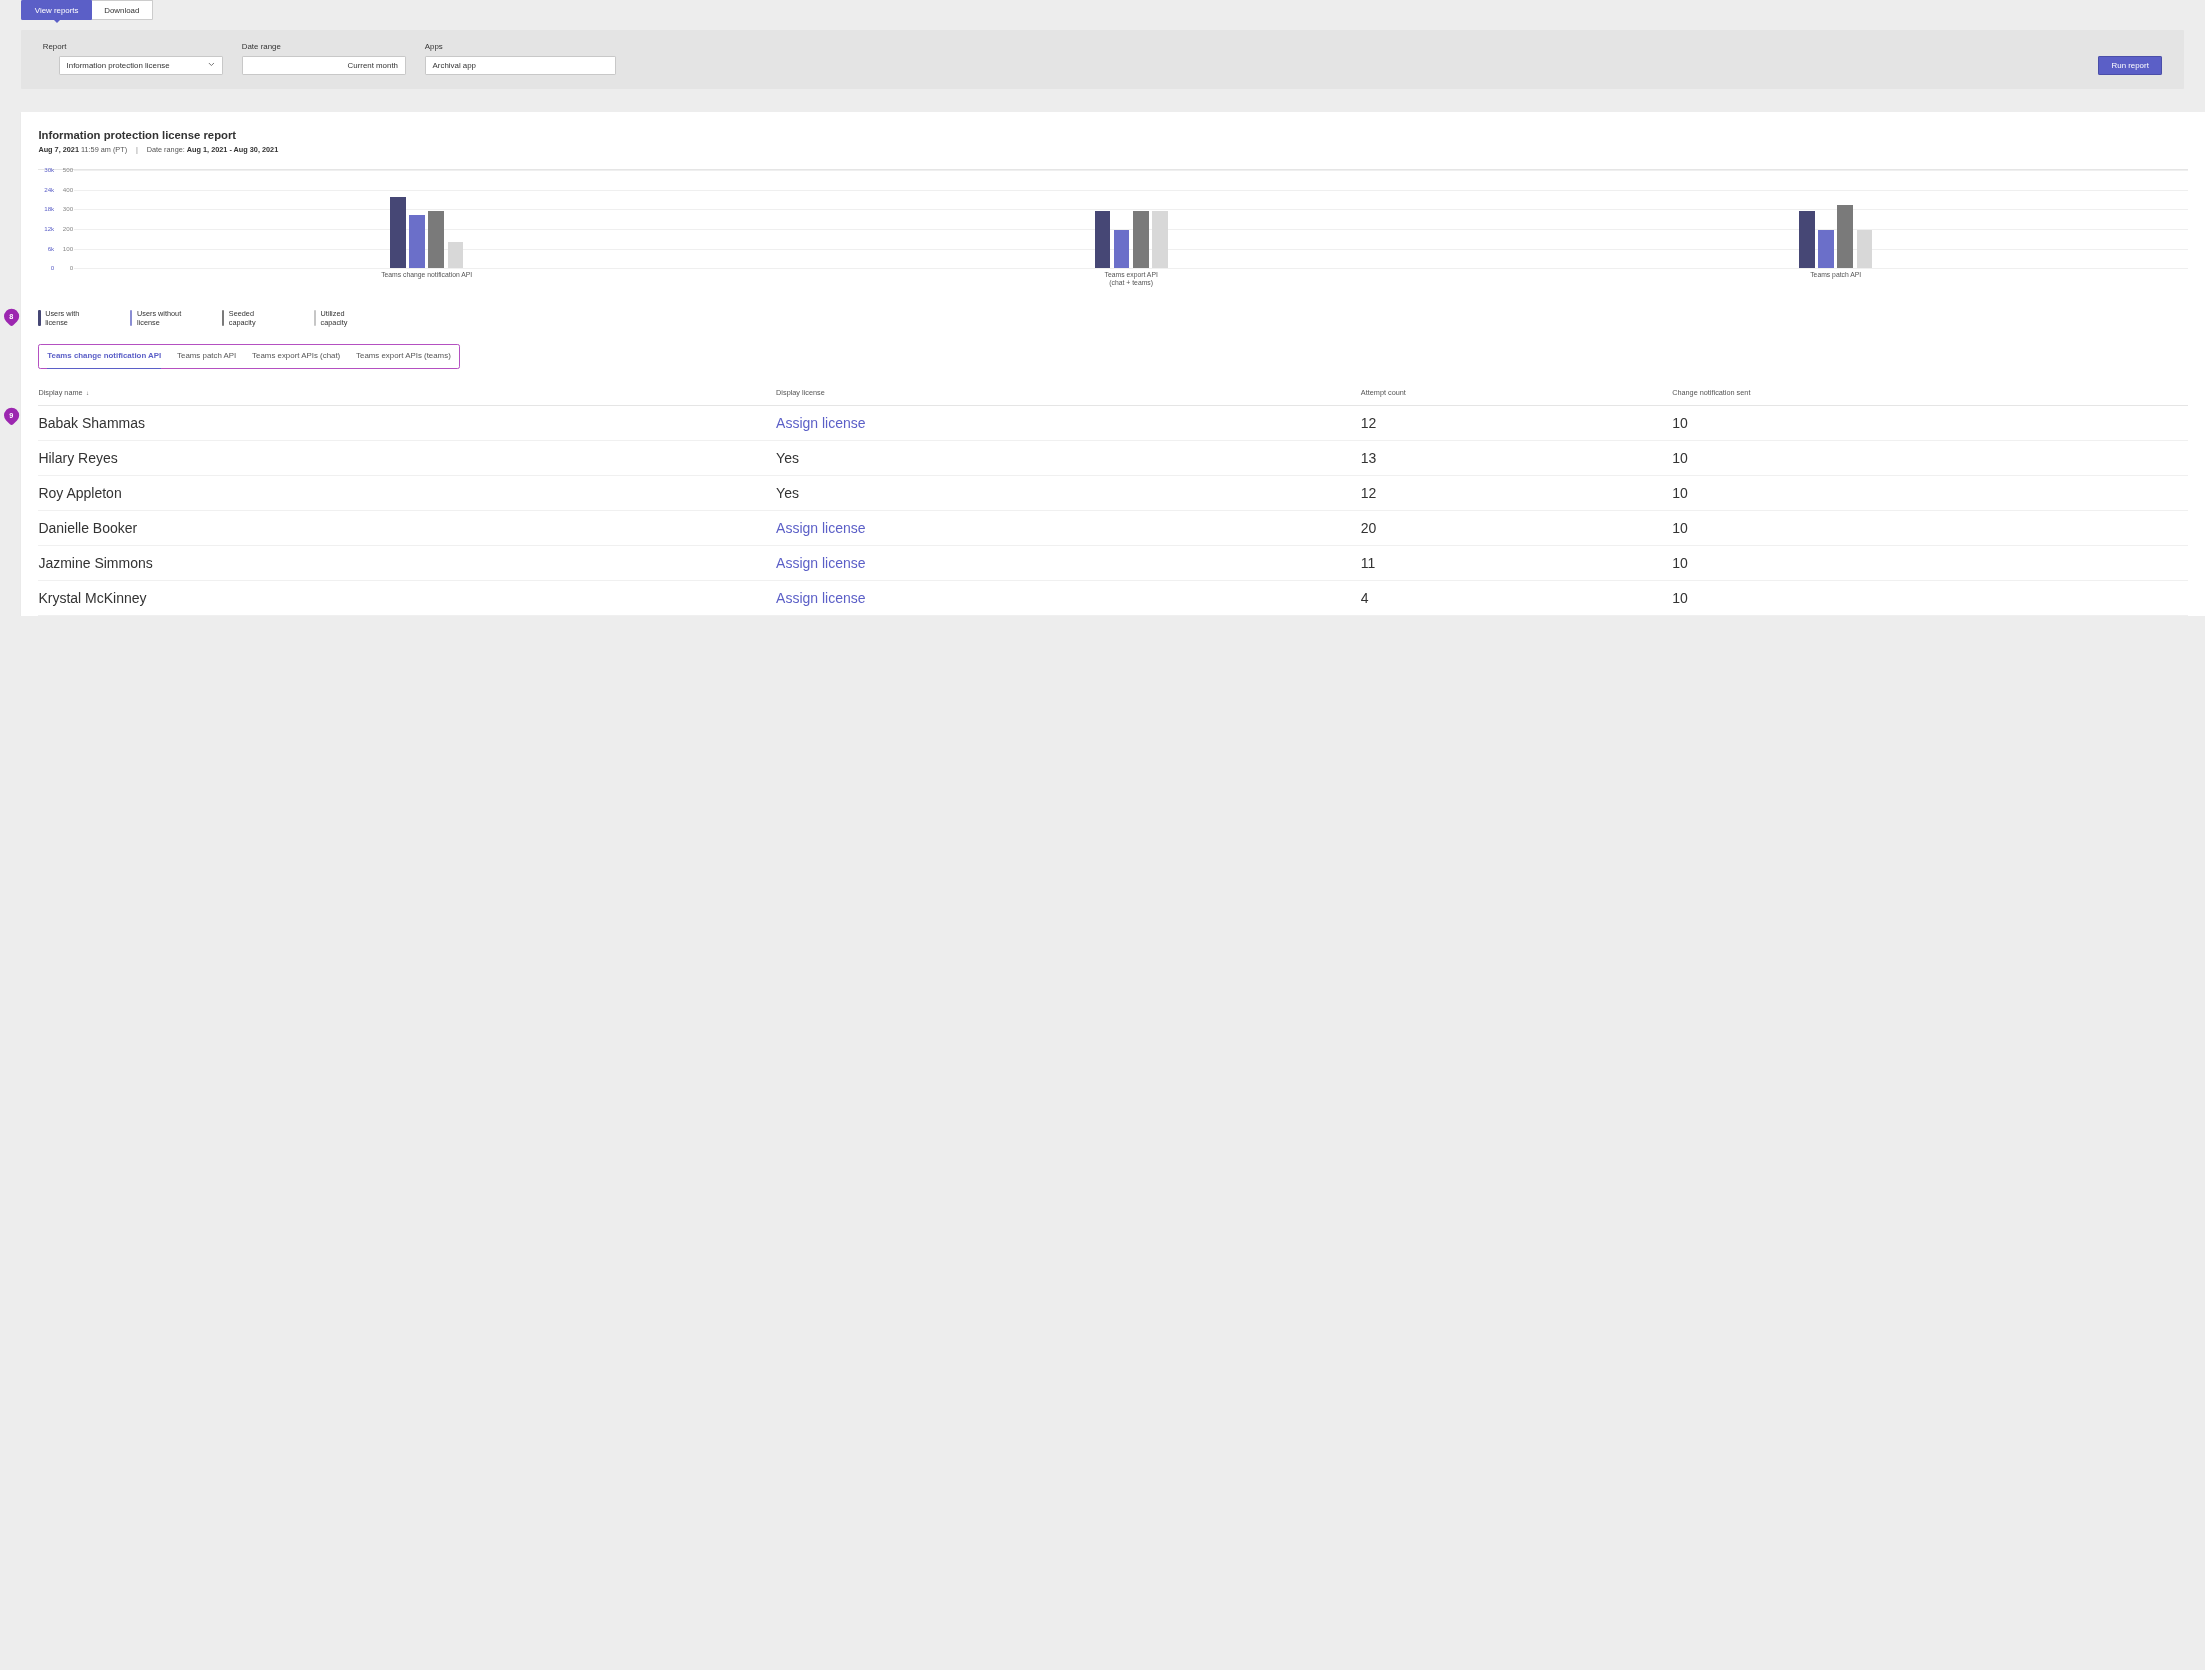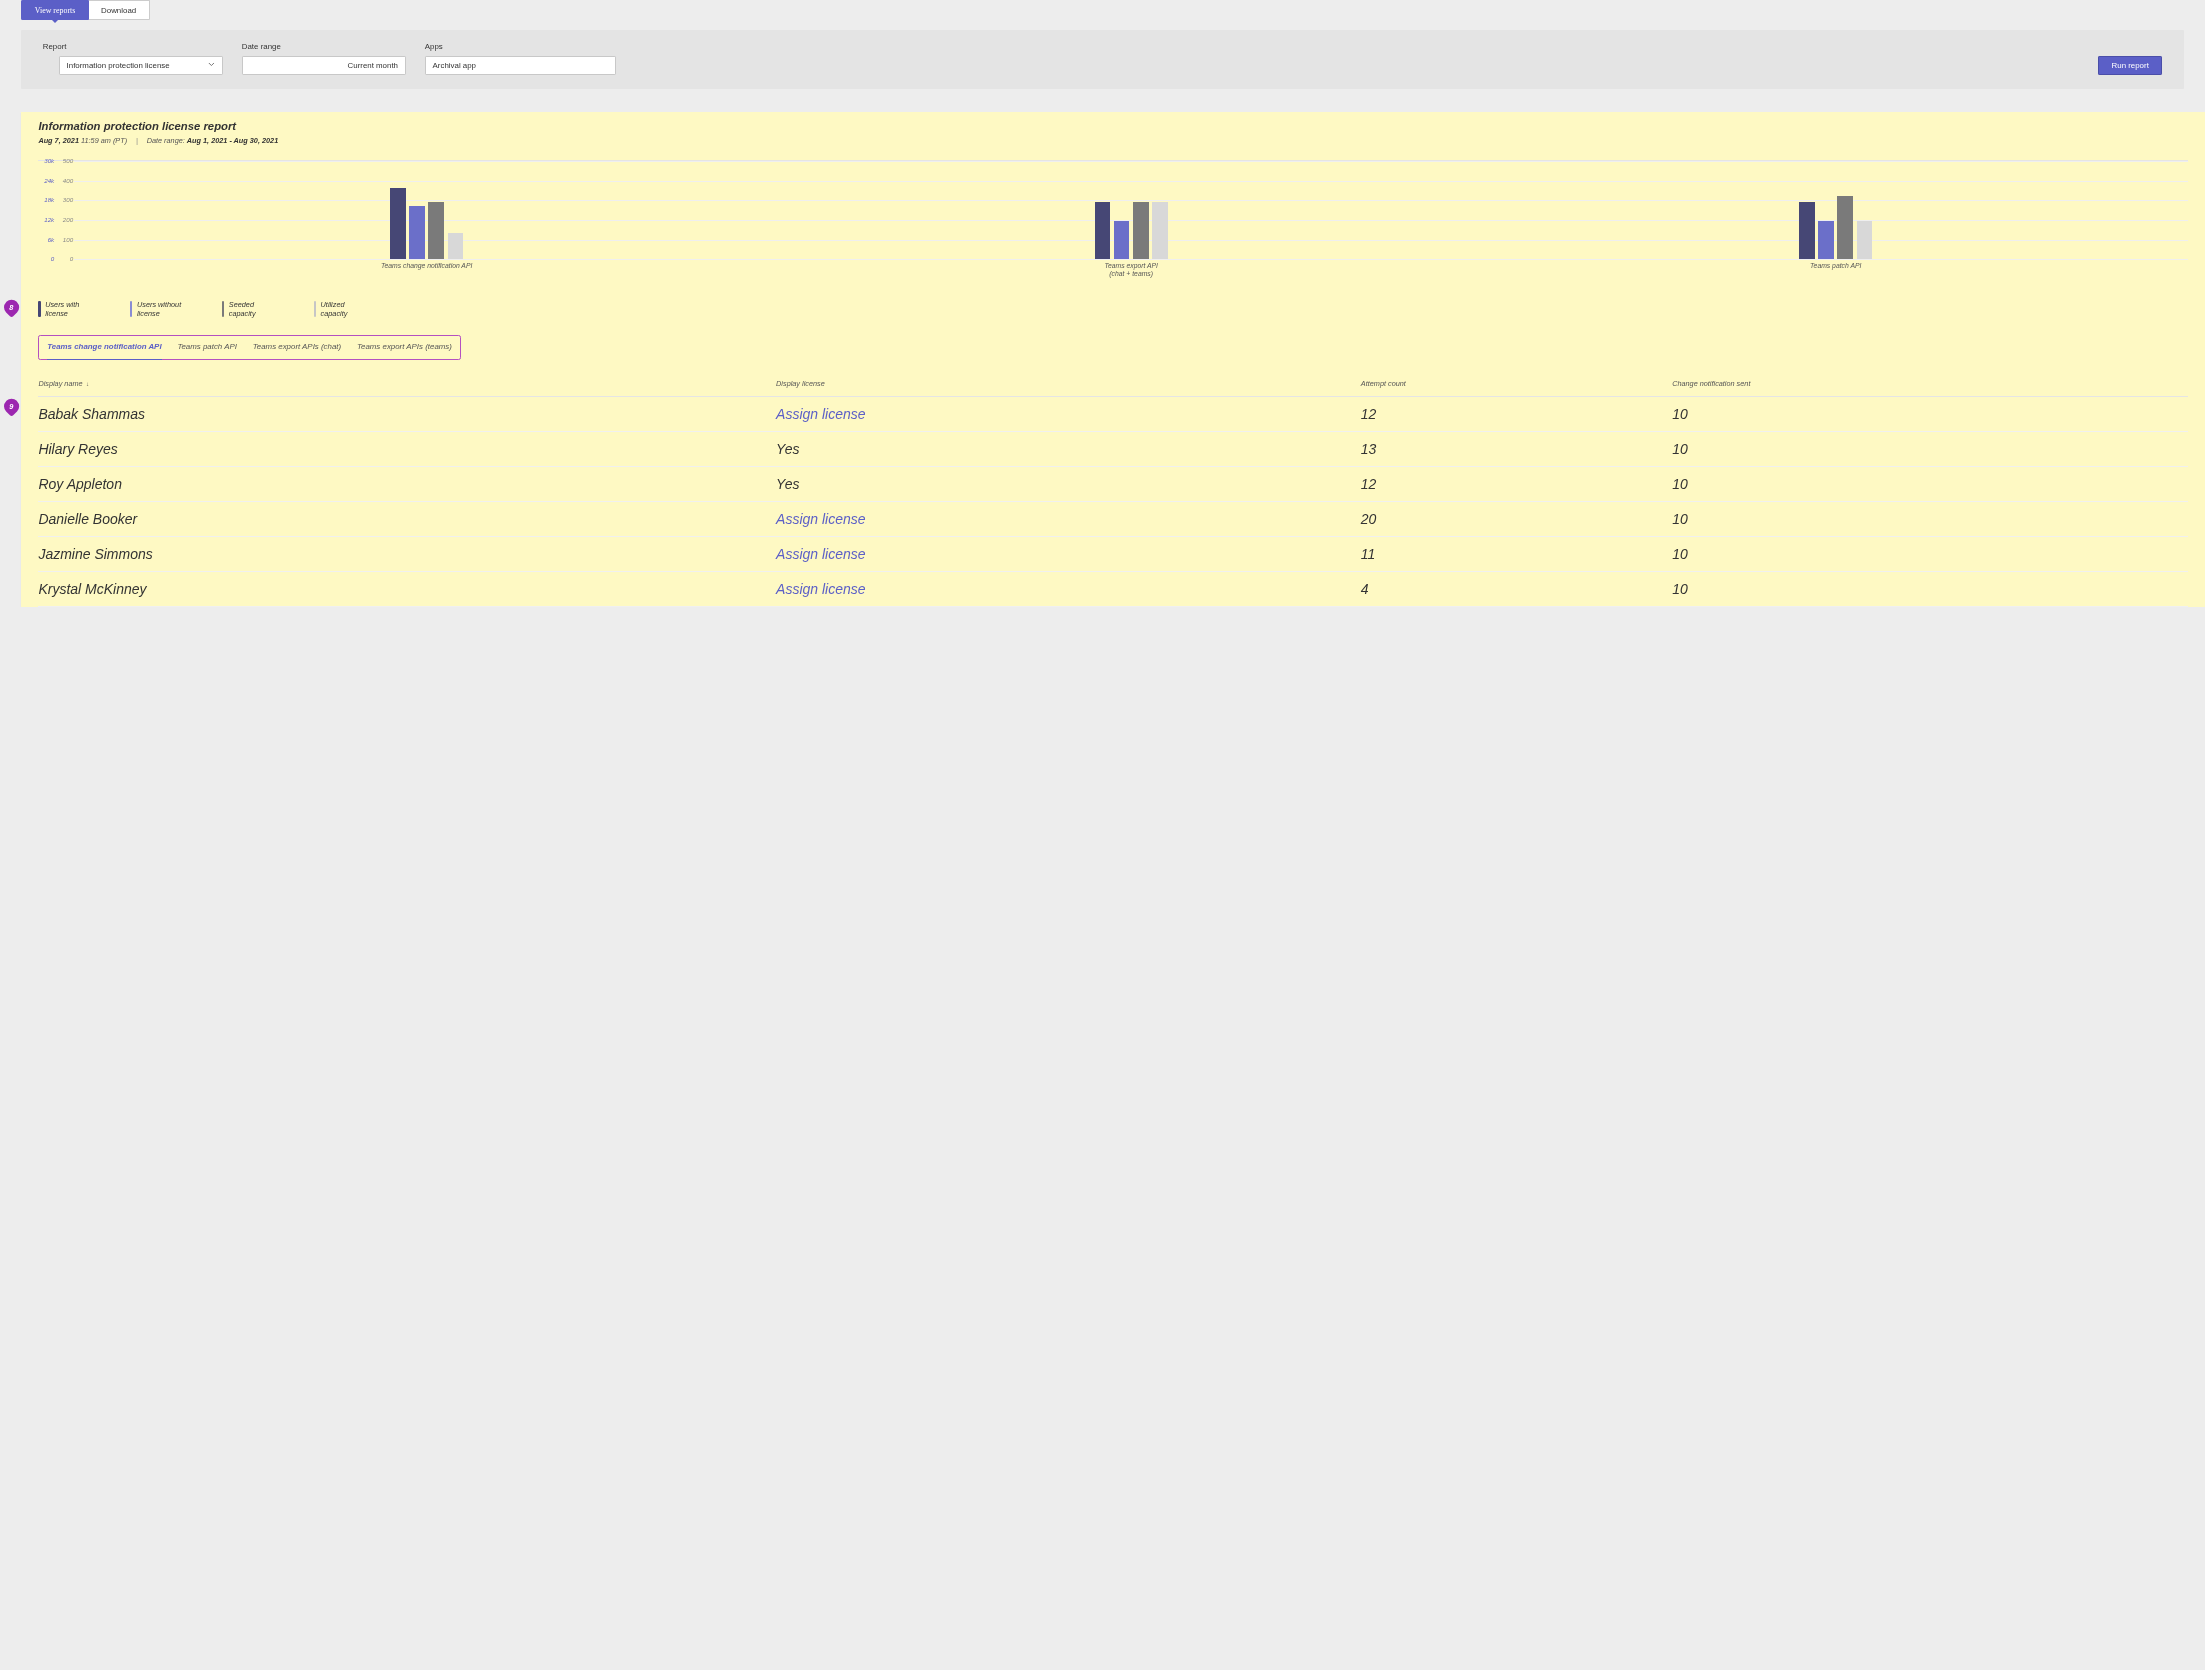--- a/index.html
+++ b/index.html
@@ -35,21 +35,21 @@
     content: '';
     position: absolute;
     bottom: -3.9px;
     left: 50%;
     transform: translateX(-50%);
     width: 0; height: 0;
     border-left: 3.9px solid transparent;
     border-right: 3.9px solid transparent;
     border-top: 3.9px solid #5b5fc7;
   }
-  .top-tab:first-child { border-radius: 1.1px 0 0 1.1px; font-family: Liberation Serif, serif; }
+  .top-tab:first-child { border-radius: 1.1px 0 0 1.1px; }
   .top-tab:last-child  { border-radius: 0 1.1px 1.1px 0; border-left: none; }
 
   
   .filters-bar {
     margin: 10px 21.4px 0 21.4px;
     background: #e4e4e4;
     padding: 12.4px 21.4px 14.6px 21.4px;
     border-radius: 1.1px;
     display: flex;
     gap: 19px;
@@ -81,24 +81,23 @@
     padding: 3.9px 12.4px;
     font-size: 7.9px;
     cursor: pointer;
     margin-left: auto;
     min-height: 18px;
   }
 
   
   .report-card {
     margin: 22.5px 0 0 21.4px;
-    background: #fef9c3;
-    padding: 8px 0 0 0;
+    background: #ffffff;
+    padding: 17px 0 0 0;
     box-shadow: 0 0.6px 1.1px rgba(0,0,0,.08);
-    font-style: italic;
   }
   .report-header { padding: 0 17px; }
   .report-title { font-size: 11.3px; font-weight: 600; margin: 0 0 4.5px 0; }
   .report-meta  { font-size: 7.3px; color: #555; }
   .report-meta .bold { font-weight: 600; color: #333; }
   .report-meta .sep { margin: 0 6.8px; color: #888; }
 
   
   .chart-wrap { padding: 14.6px 17px 0 17px; position: relative; }
   .chart-area {

